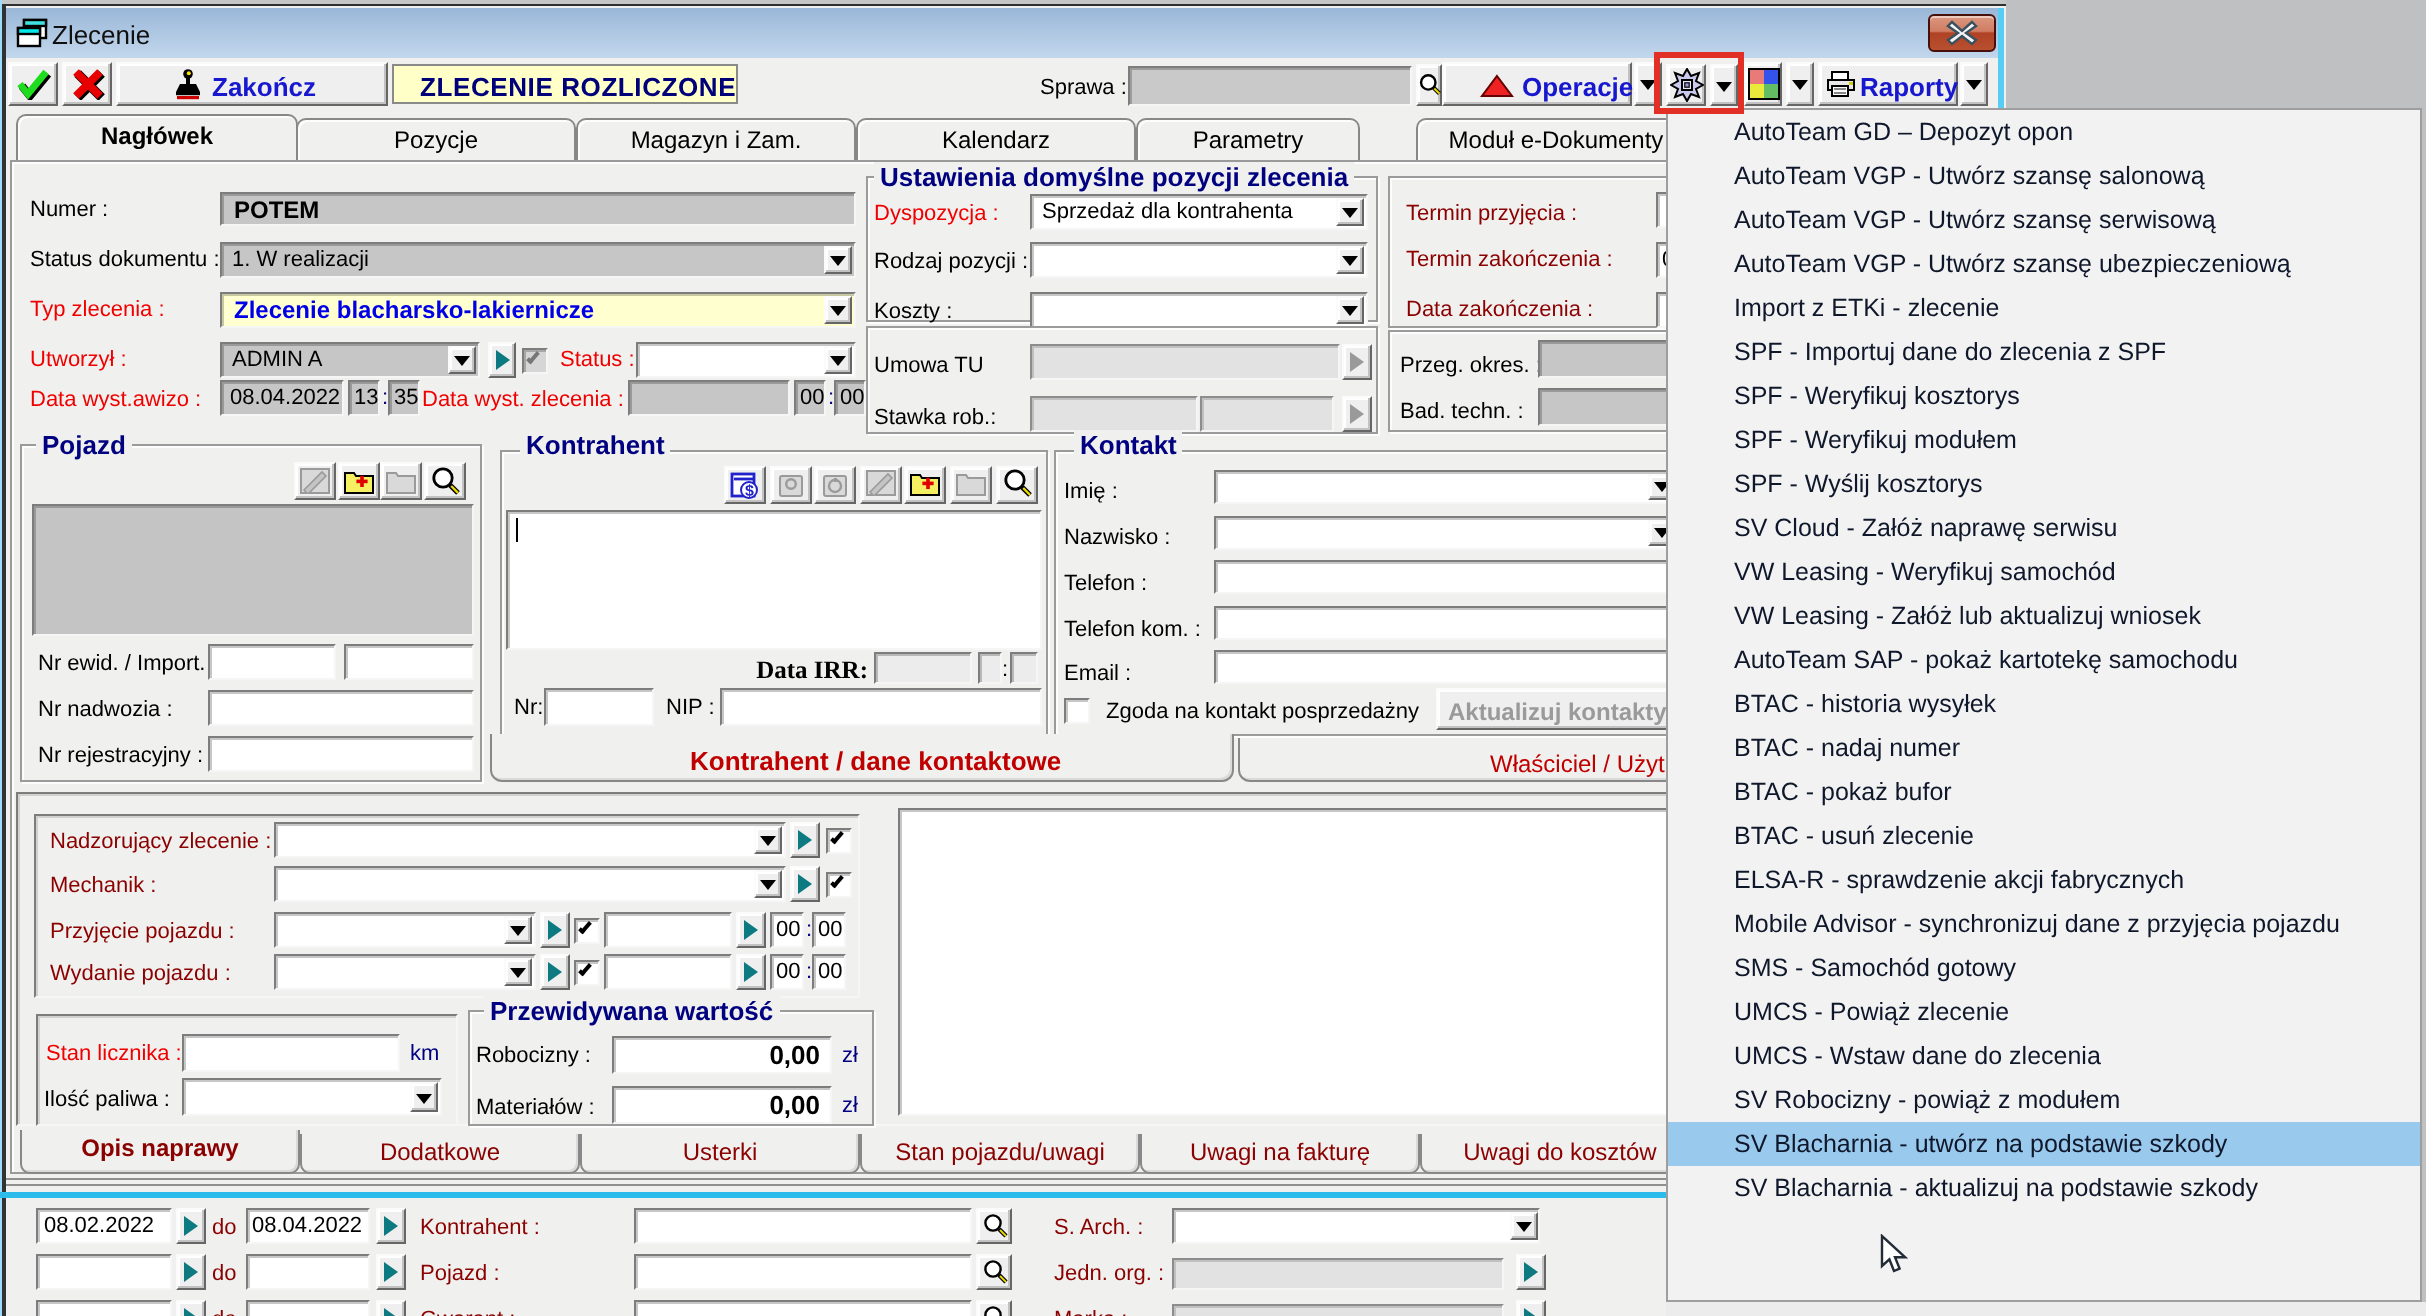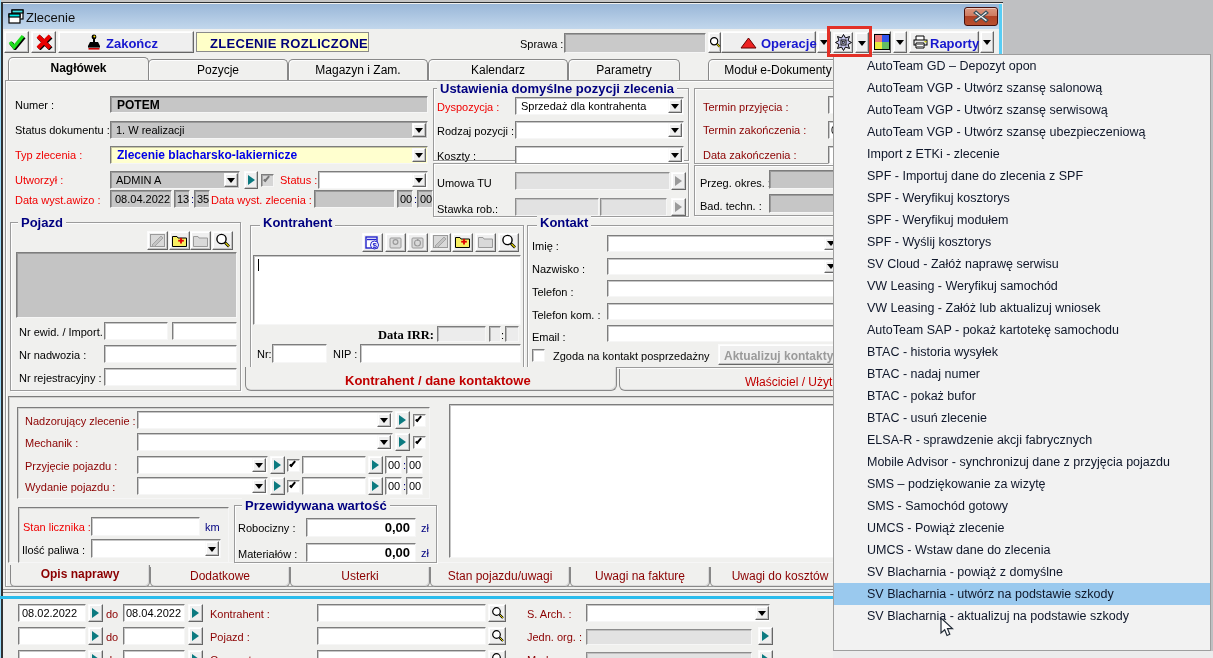--- a/index.html
+++ b/index.html
@@ -469,25 +469,24 @@
 <div class="mi">SV Cloud - Załóż naprawę serwisu</div>
 <div class="mi">VW Leasing - Weryfikuj samochód</div>
 <div class="mi">VW Leasing - Załóż lub aktualizuj wniosek</div>
 <div class="mi">AutoTeam SAP - pokaż kartotekę samochodu</div>
 <div class="mi">BTAC - historia wysyłek</div>
 <div class="mi">BTAC - nadaj numer</div>
 <div class="mi">BTAC - pokaż bufor</div>
 <div class="mi">BTAC - usuń zlecenie</div>
 <div class="mi">ELSA-R - sprawdzenie akcji fabrycznych</div>
 <div class="mi">Mobile Advisor - synchronizuj dane z przyjęcia pojazdu</div>
-<div class="mi">SMS – podziękowanie za wizytę</div>
 <div class="mi">SMS - Samochód gotowy</div>
 <div class="mi">UMCS - Powiąż zlecenie</div>
 <div class="mi">UMCS - Wstaw dane do zlecenia</div>
-<div class="mi">SV Blacharnia - powiąż z domyślne</div>
+<div class="mi">SV Robocizny - powiąż z modułem</div>
 <div class="mi" style="background:#9ac9ee">SV Blacharnia - utwórz na podstawie szkody</div>
 <div class="mi">SV Blacharnia - aktualizuj na podstawie szkody</div>
 </div>
 <div class="ab" style="left:833px;top:651px;width:380px;height:7px;background:#ececec;z-index:10"></div>
 
 <div class="ab" style="left:827px;top:26px;width:45px;height:31px;border:3px solid #e33026;z-index:11"></div>
 
 <svg class="ab" style="left:940px;top:617px;z-index:12" width="14" height="21" viewBox="0 0 14 21">
     <path d="M1 1 L1 16 L4.7 12.7 L7 18.5 L9.8 17.3 L7.5 11.6 L12.5 11.6 Z" fill="#fff" stroke="#222b36" stroke-width="1.2"></path>
   </svg>

